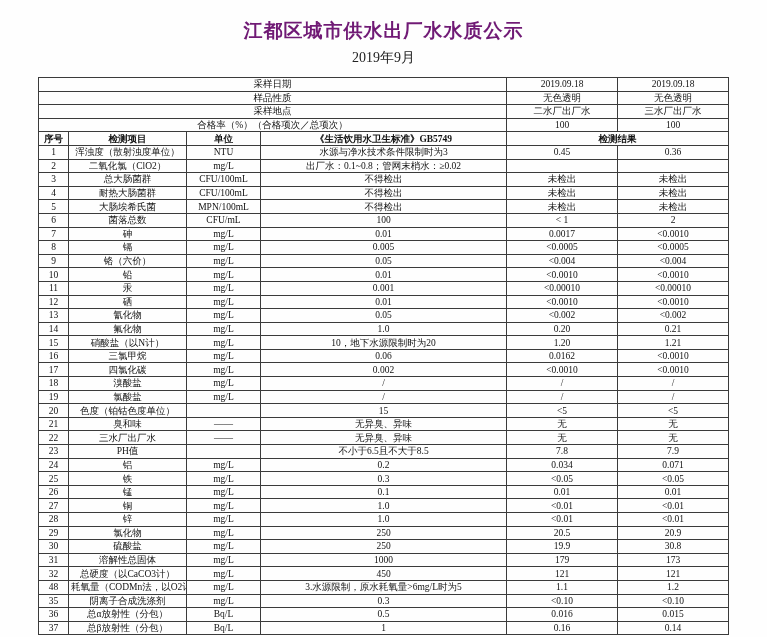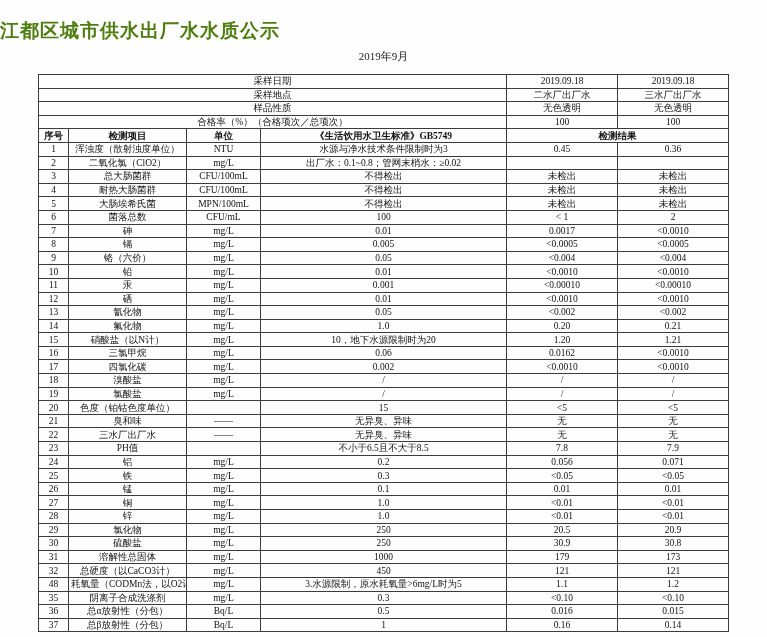--- a/index.html
+++ b/index.html
@@ -14,32 +14,32 @@
     font-family: "Liberation Sans", sans-serif;
     color: #111;
   }
   .page {
     position: relative;
     width: 767px;
     height: 637px;
     background: #fefefe;
   }
   .title {
-    text-align: left;
+    text-align: center;
     font-family: "Liberation Serif", serif;
     font-size: 19px;
     font-weight: bold;
     letter-spacing: 1px;
     padding-top: 18px;
-    color: #4d7c0f;
+    color: #701a75;
   }
   .subtitle {
     text-align: center;
     font-family: "Liberation Serif", serif;
-    font-size: 11px;
+    font-size: 14px;
     margin-top: 5px;
     color: #222;
   }
   table.wq {
     border-collapse: collapse;
     width: 690px;
     margin: 10px auto 0 auto;
     table-layout: fixed;
     font-size: 9.5px;
     font-family: "Liberation Serif", serif;
@@ -85,28 +85,28 @@
       <col class="col-res">
     </colgroup>
     <tbody id="table-body">
 
     <tr class="tall">
           <td colspan="4">采样日期</td>
           <td>2019.09.18</td>
           <td>2019.09.18</td>
         </tr>
         <tr class="tall">
+          <td colspan="4">样品性质</td>
+          <td>无色透明</td>
+          <td>无色透明</td>
+        </tr>
+        <tr class="tall">
           <td colspan="4">采样地点</td>
           <td>二水厂出厂水</td>
           <td>三水厂出厂水</td>
-        </tr>
-        <tr class="tall">
-          <td colspan="4">样品性质</td>
-          <td>无色透明</td>
-          <td>无色透明</td>
         </tr>
         <tr class="tall">
           <td colspan="4">合格率（%）（合格项次／总项次）</td>
           <td>100</td>
           <td>100</td>
         </tr>
         <tr class="tall">
           <td class="hdr-label">序号</td>
           <td class="hdr-label">检测项目</td>
           <td class="hdr-label">单位</td>
@@ -295,21 +295,21 @@
           <td></td>
           <td>不小于6.5且不大于8.5</td>
           <td>7.8</td>
           <td>7.9</td>
         </tr>
         <tr>
           <td>24</td>
           <td>铝</td>
           <td>mg/L</td>
           <td>0.2</td>
-          <td>0.056</td>
+          <td>0.034</td>
           <td>0.071</td>
         </tr>
         <tr>
           <td>25</td>
           <td>铁</td>
           <td>mg/L</td>
           <td>0.3</td>
           <td>&lt;0.05</td>
           <td>&lt;0.05</td>
         </tr>
@@ -343,21 +343,21 @@
           <td>mg/L</td>
           <td>250</td>
           <td>20.5</td>
           <td>20.9</td>
         </tr>
         <tr>
           <td>30</td>
           <td>硫酸盐</td>
           <td>mg/L</td>
           <td>250</td>
-          <td>30.9</td>
+          <td>19.9</td>
           <td>30.8</td>
         </tr>
         <tr>
           <td>31</td>
           <td>溶解性总固体</td>
           <td>mg/L</td>
           <td>1000</td>
           <td>179</td>
           <td>173</td>
         </tr>

